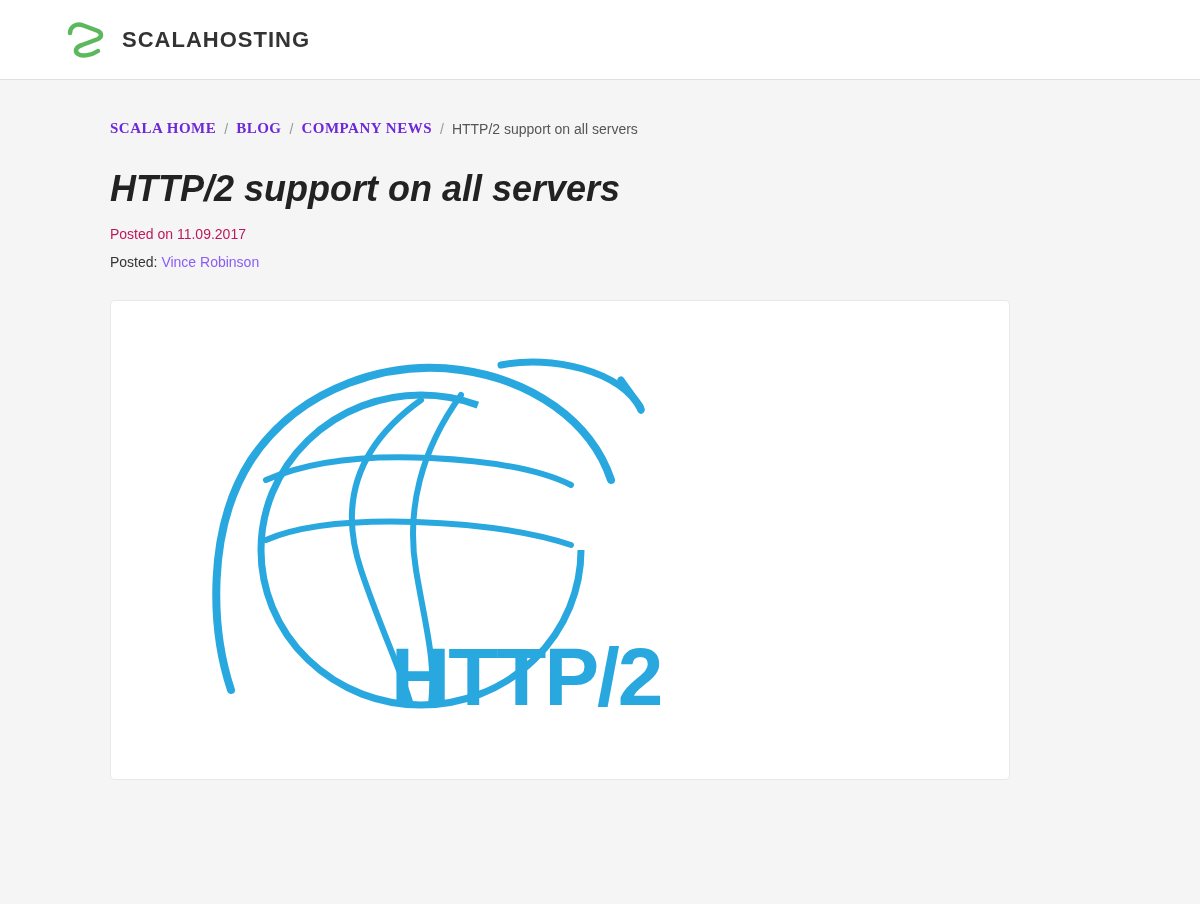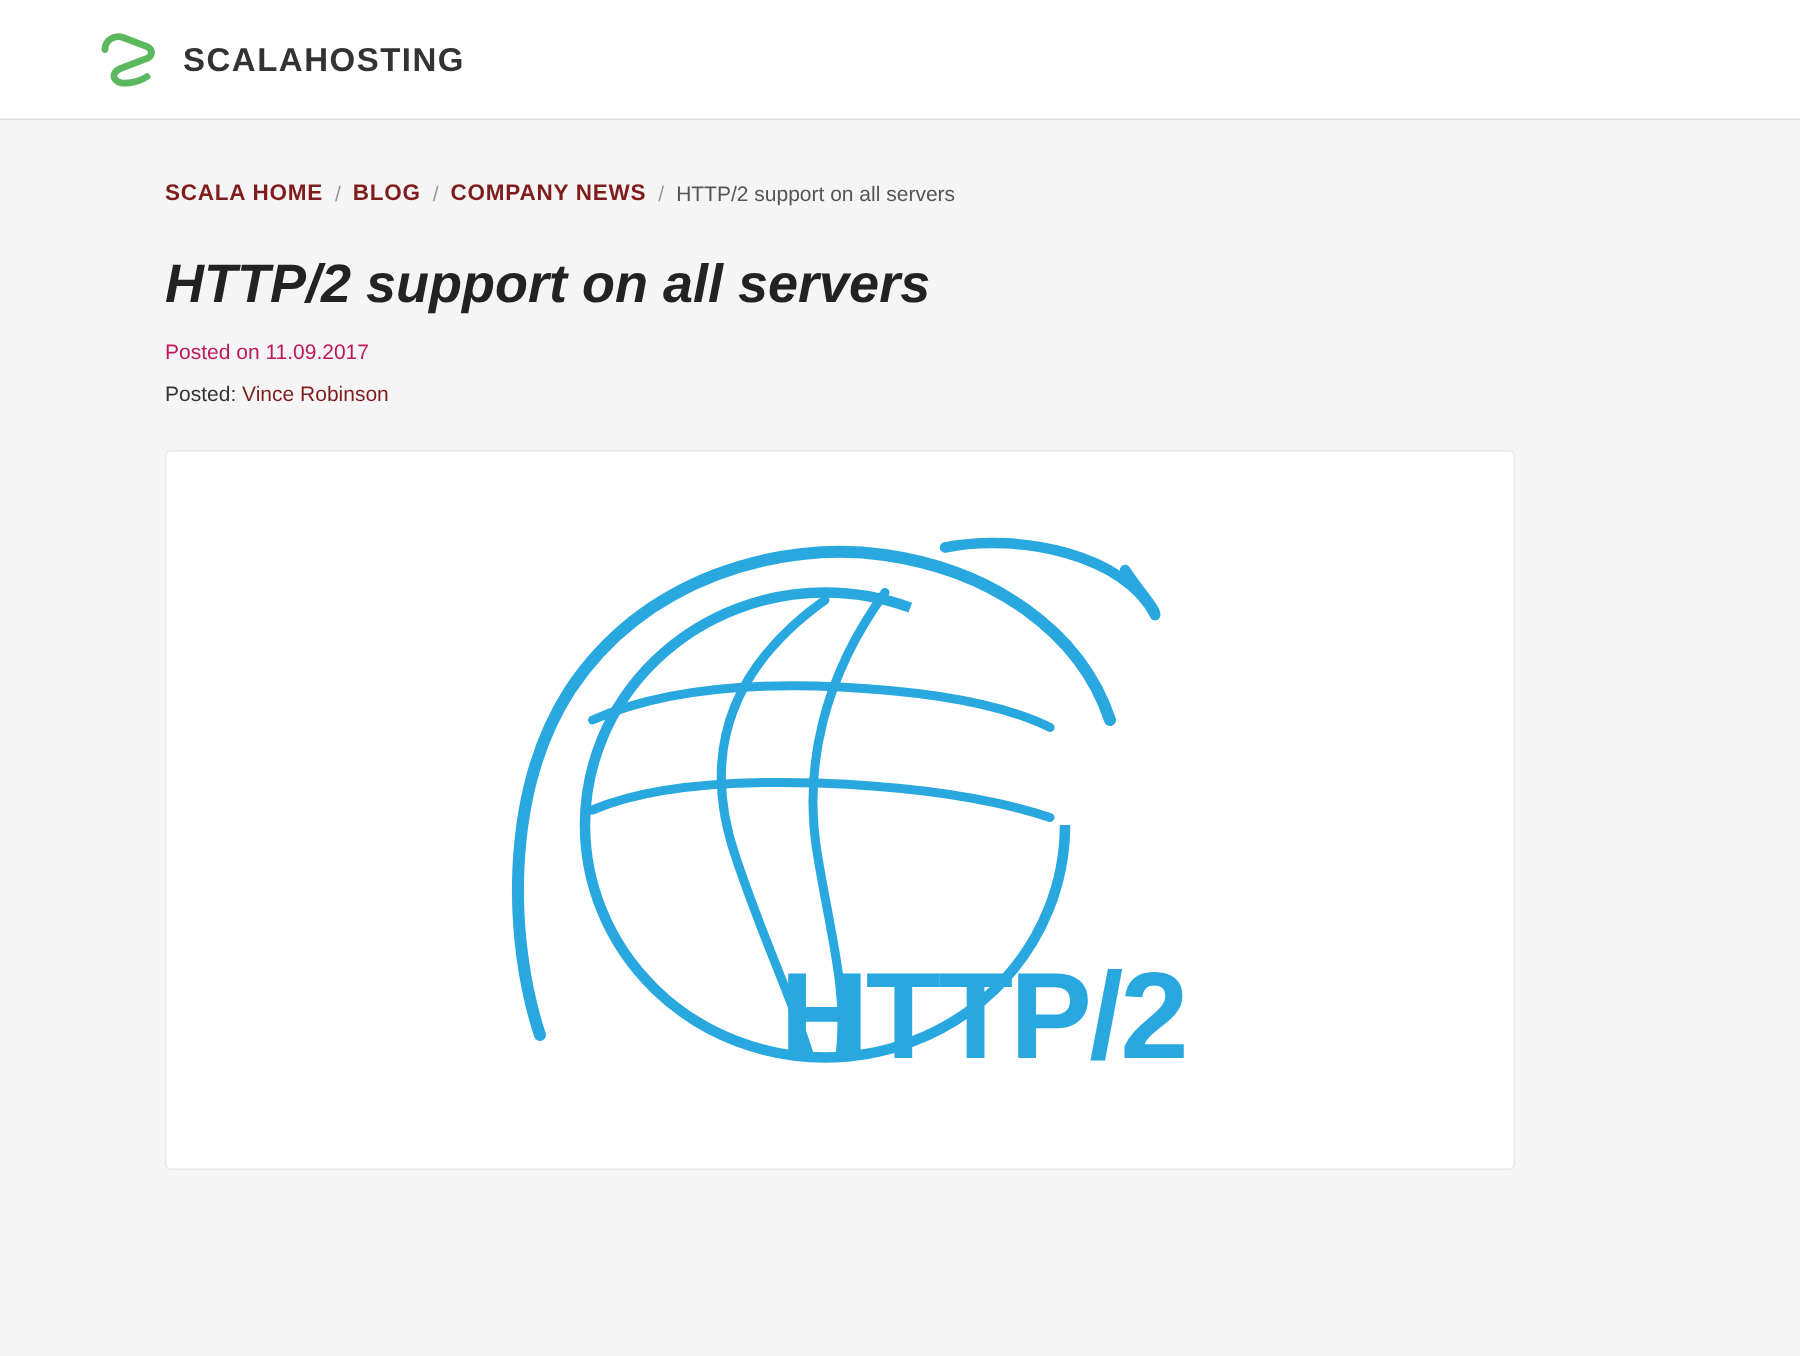--- a/index.html
+++ b/index.html
@@ -70,21 +70,22 @@
       display: flex;
       align-items: center;
       gap: 8px;
       font-size: 14px;
       color: #555;
       margin-bottom: 30px;
     }
 
     .breadcrumb a {
       text-decoration: none;
-      color: #7f1d1d;
+      color: #6d28d9;
+      font-family: Liberation Serif, serif;
     }
 
     .breadcrumb .separator {
       color: #999;
       font-size: 14px;
     }
 
     .breadcrumb .current {
       color: #555;
     }
@@ -105,41 +106,41 @@
       margin-bottom: 12px;
     }
 
     .post-author {
       font-size: 14px;
       color: #333;
       margin-bottom: 30px;
     }
 
     .post-author a {
-      color: #7f1d1d;
+      color: #8b5cf6;
       text-decoration: none;
     }
 
     
     .article-image-container {
       background-color: #ffffff;
       border: 1px solid #e8e8e8;
       border-radius: 4px;
       padding: 40px;
       display: flex;
       justify-content: center;
       align-items: center;
       min-height: 480px;
       max-width: 900px;
     }
 
     .http2-graphic {
       display: flex;
       align-items: center;
-      justify-content: center;
+      justify-content: flex-start;
       width: 100%;
     }
 
     .http2-svg {
       width: 560px;
       height: 380px;
     }
   </style>
 </head>
 <body>

